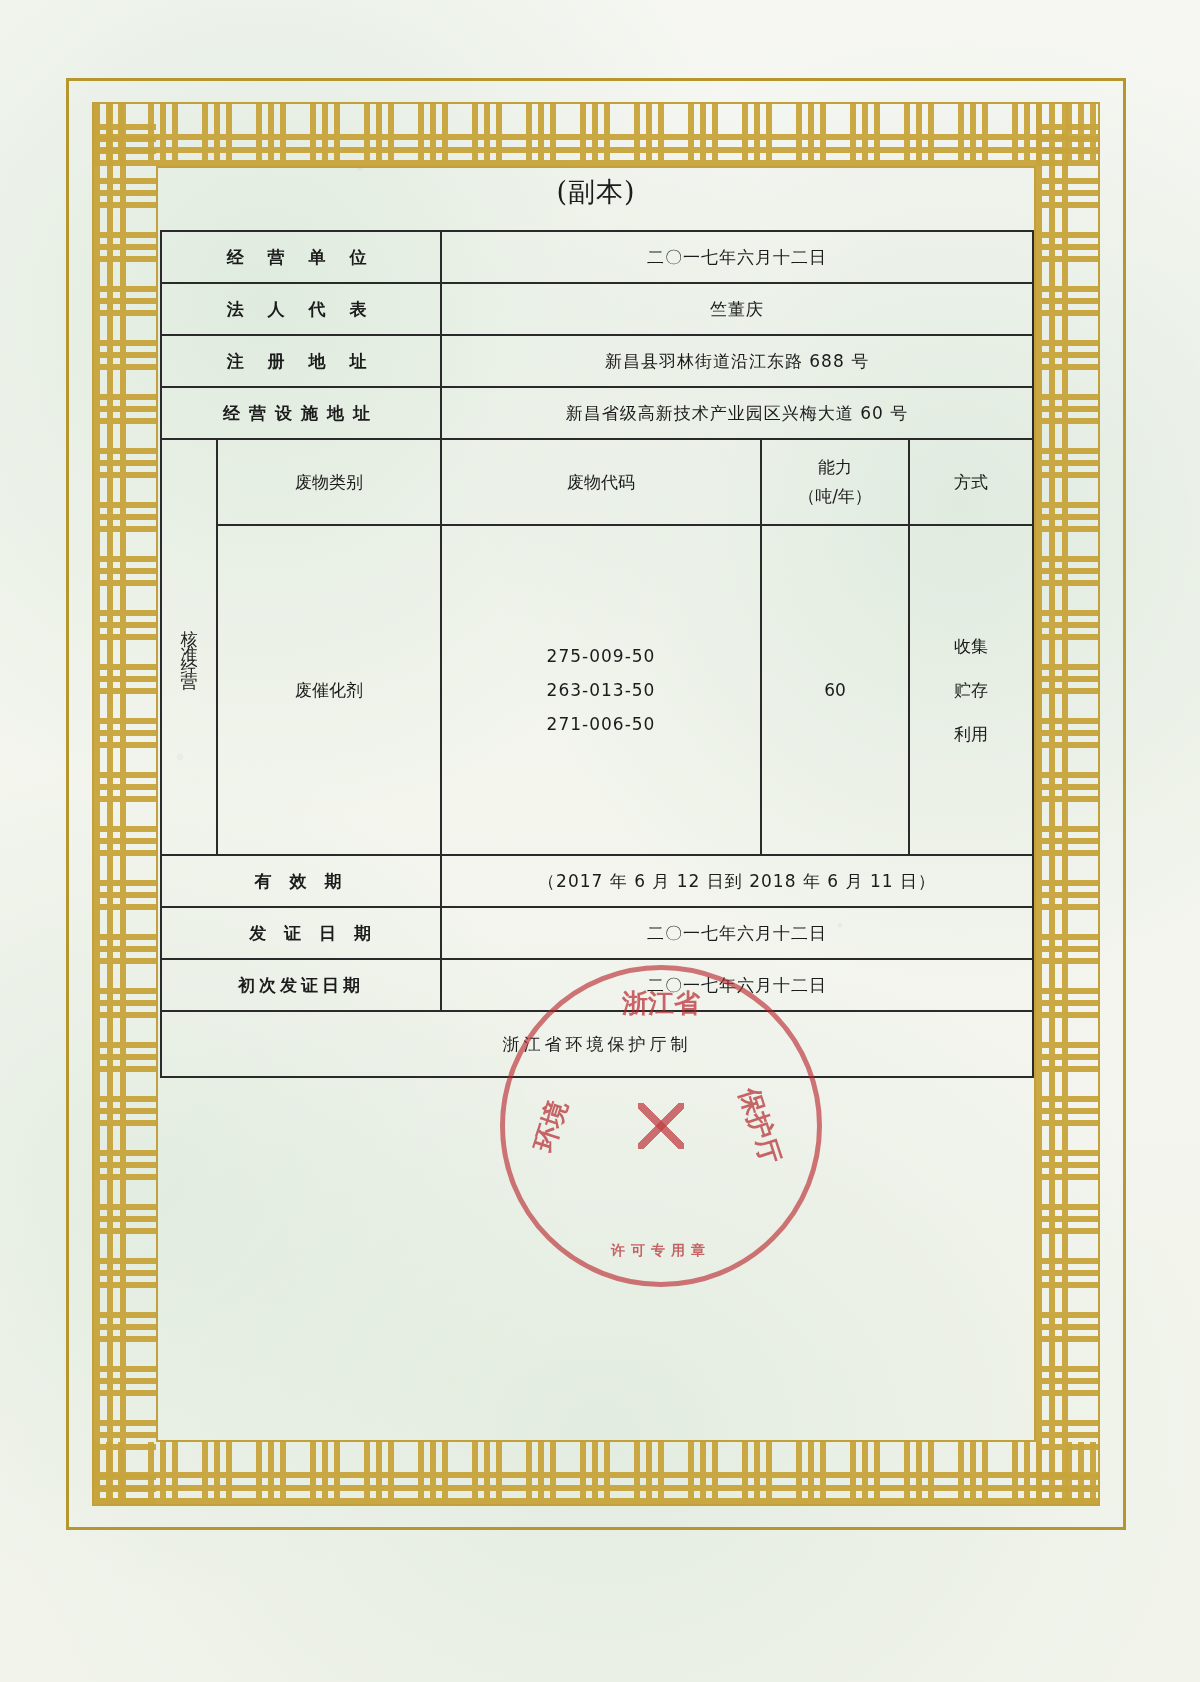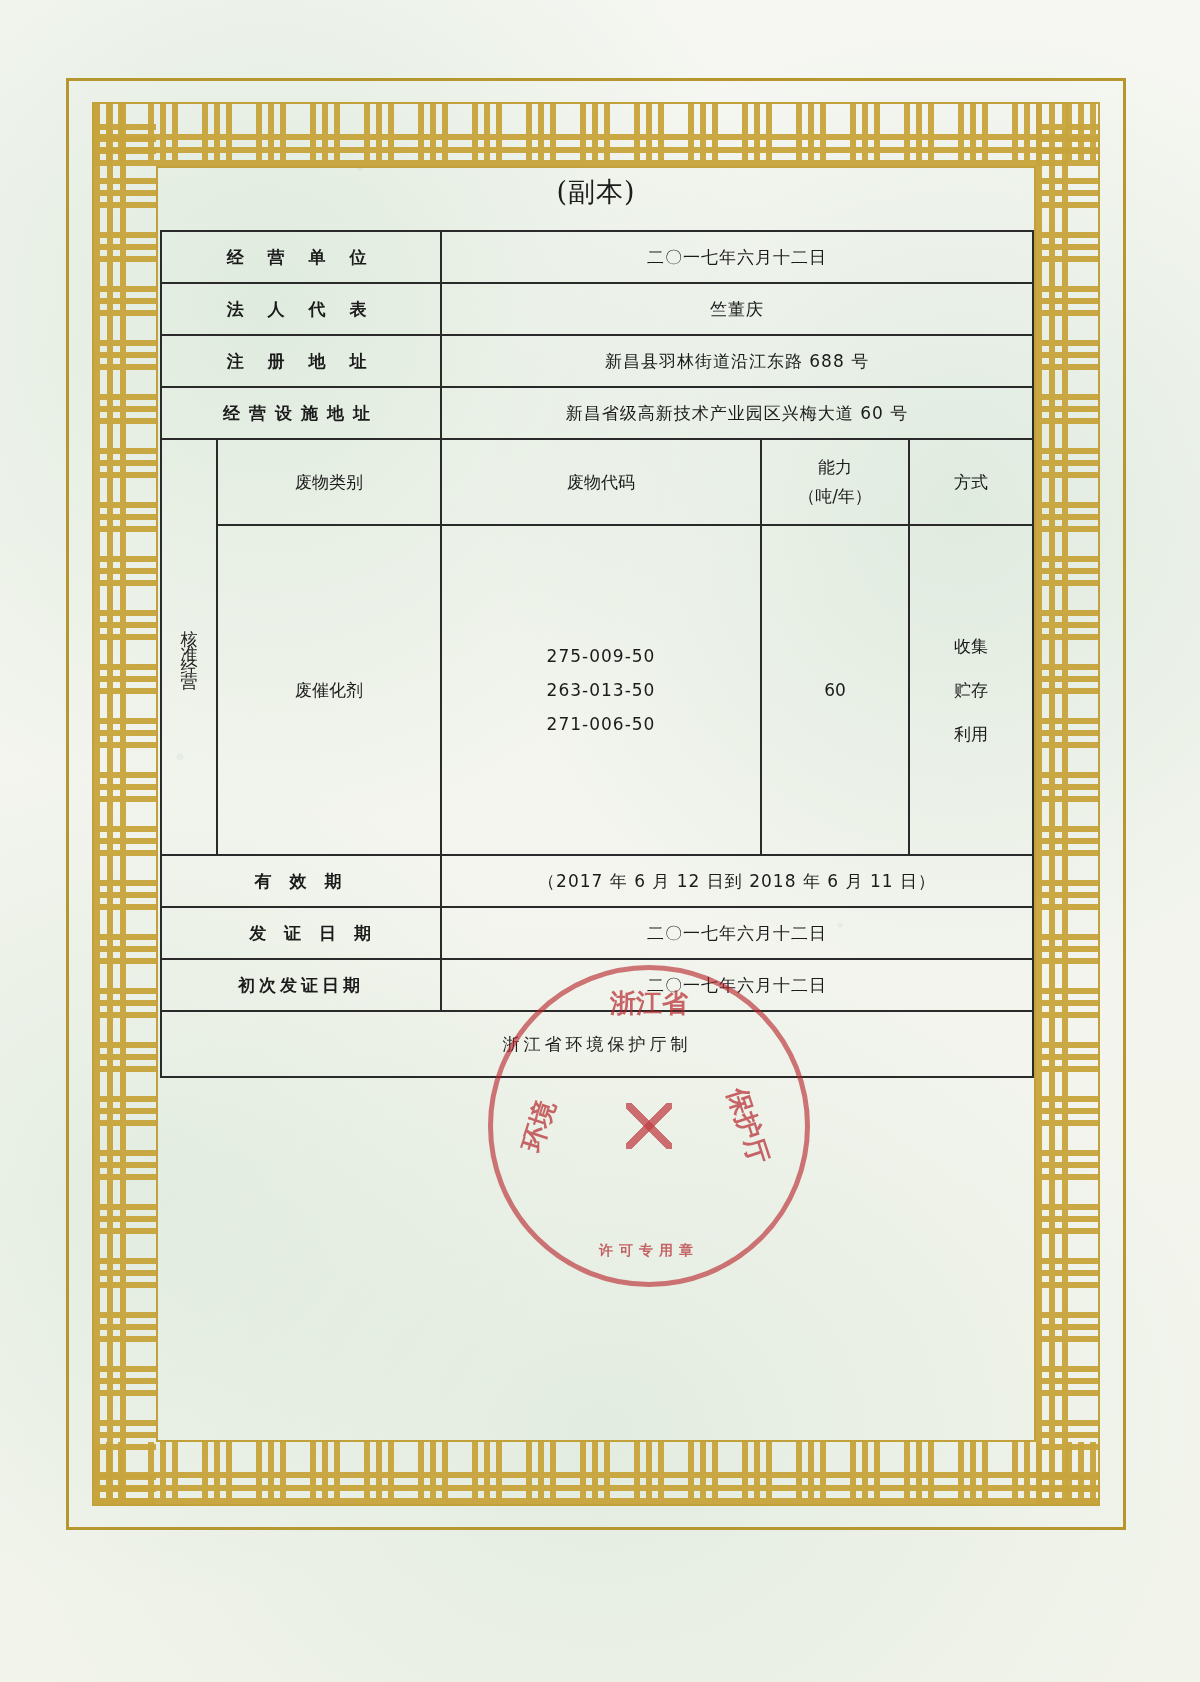--- a/index.html
+++ b/index.html
@@ -225,21 +225,21 @@
 
   .footer-cell {
     height: 52px;
     font-size: 17px;
     letter-spacing: 4px;
   }
 
   
   .seal {
     position: absolute;
-    left: 488px;
+    left: 500px;
     top: 965px;
     width: 312px;
     height: 312px;
     border-radius: 50%;
     border: 5px solid rgba(185, 34, 42, 0.72);
     pointer-events: none;
     opacity: 0.85;
   }
   .seal::after {
     content: "";

